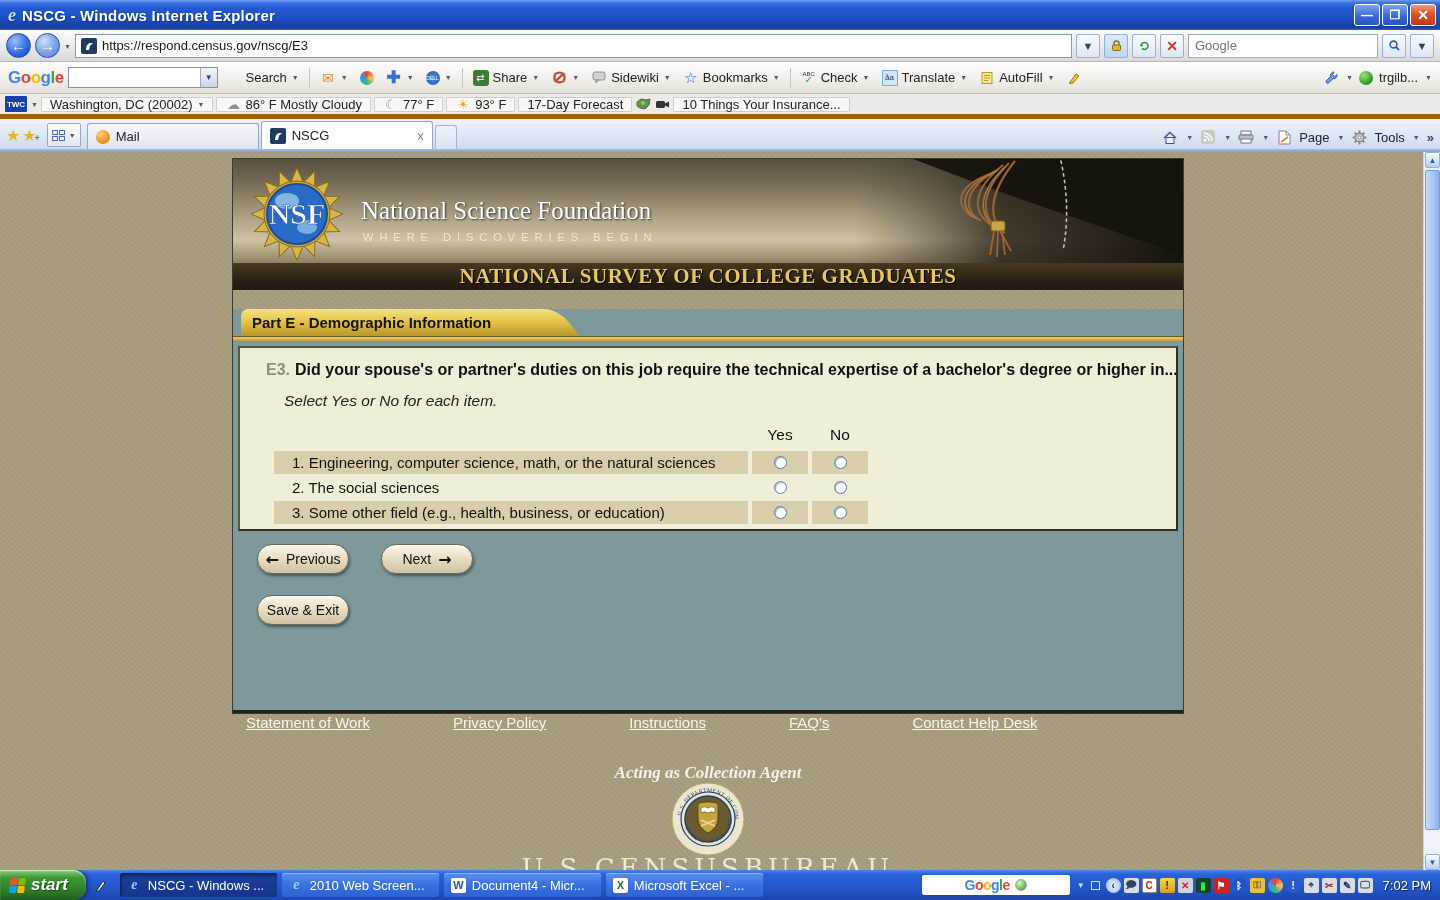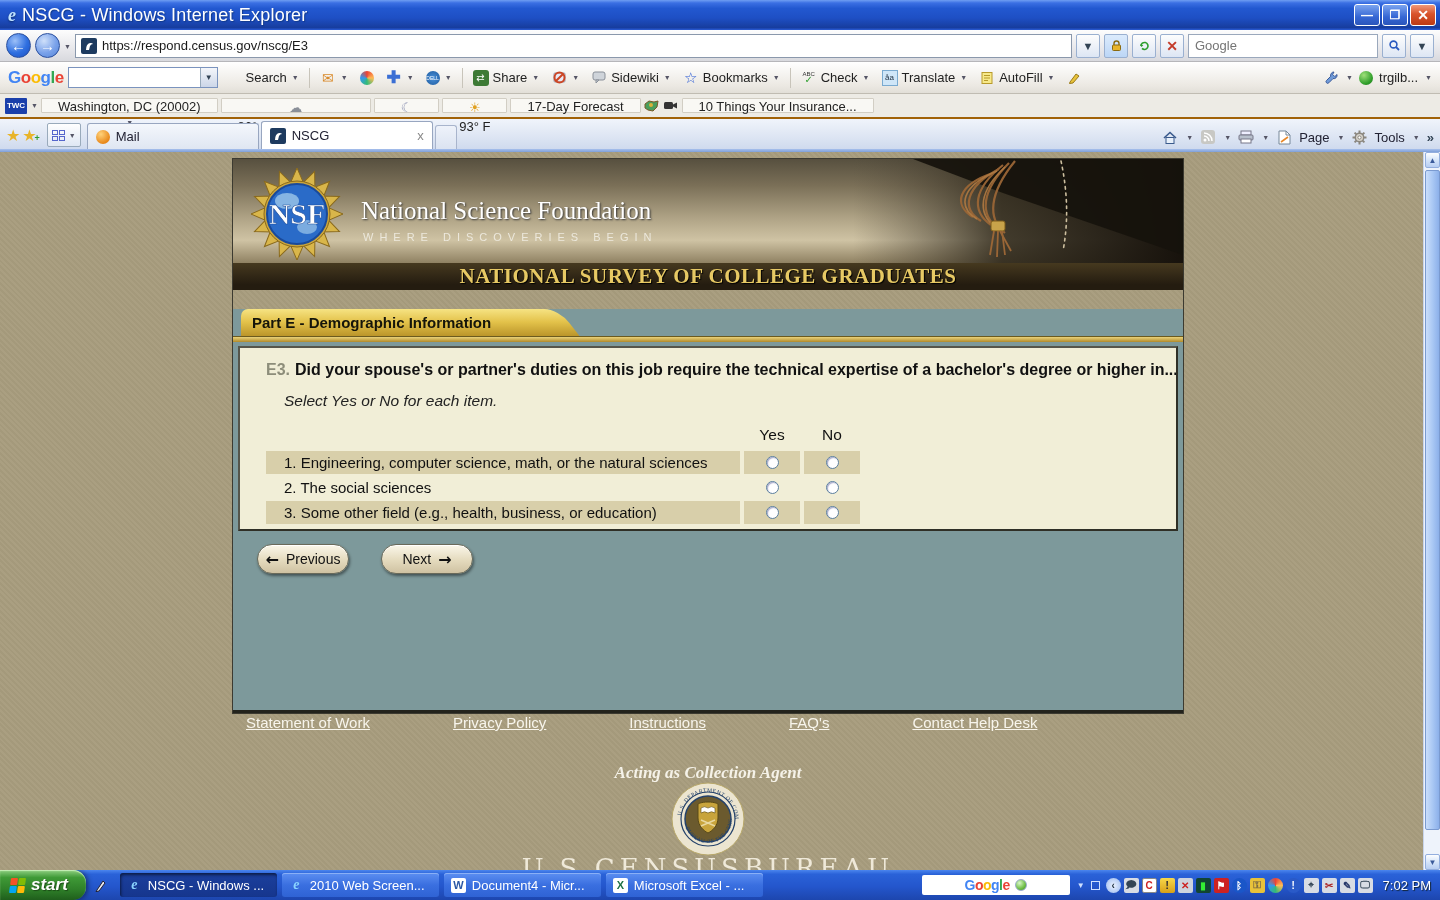--- a/index.html
+++ b/index.html
@@ -3,21 +3,21 @@
 <meta charset="utf-8">
 <style>
   * { margin:0; padding:0; box-sizing:border-box; }
   html,body { width:1440px; height:900px; overflow:hidden; background:#000;
     font-family:"Liberation Sans", sans-serif; }
 
   
   .titlebar{height:30px;display:flex;align-items:center;padding:0 4px 0 8px;
     background:linear-gradient(180deg,#6f9ef2 0%,#3a6fe3 10%,#2258d0 28%,#1e4fc4 60%,#173d9e 92%,#2a5cd8 100%);}
   .titlebar .ie-e{font:italic bold 18px "Liberation Serif",serif;color:#bfe2ff;margin-right:6px;text-shadow:0 1px 2px #0a2a6a;}
-  .title-text{color:#fff;font-size:18px;font-weight:normal;text-shadow:1px 1px 1px #123a8a;letter-spacing:.2px;}
+  .title-text{color:#fff;font-size:15px;font-weight:bold;text-shadow:1px 1px 1px #123a8a;letter-spacing:.2px;}
   .winbtns{margin-left:auto;display:flex;gap:2px;}
   .winbtn{width:26px;height:22px;border-radius:3px;border:1px solid #fff;
     background:linear-gradient(180deg,#7ba4ef,#3566d4 60%,#2a55bb);color:#fff;font-size:12px;
     display:flex;align-items:center;justify-content:center;font-weight:bold;}
   .winbtn.close{background:linear-gradient(180deg,#f0997a,#d9532b 45%,#bc3a14);font-size:14px;}
 
   
   .addrbar{height:32px;display:flex;align-items:center;gap:4px;padding:0 6px;
     background:linear-gradient(180deg,#fdfdfd,#e4e4e8 70%,#d8d9de);border-bottom:1px solid #b6b6ba;}
   .navcirc{width:25px;height:25px;border-radius:50%;display:flex;align-items:center;justify-content:center;
@@ -45,23 +45,23 @@
   .sep{width:1px;height:20px;background:#c8c4ba;margin:0 2px;}
   .micon{width:16px;height:16px;display:inline-flex;align-items:center;justify-content:center;flex-shrink:0;}
   .caret{font-size:8px;color:#555;margin-left:1px;}
   .pinwheel{display:grid;grid-template-columns:7px 7px;grid-template-rows:7px 7px;gap:1px;}
   .pinwheel i{display:block;}
   .orb{width:14px;height:14px;border-radius:50%;}
   .gbar .right{margin-left:auto;display:flex;align-items:center;gap:6px;}
 
   
   .twcbar{height:25px;display:flex;align-items:center;gap:3px;padding:0 5px;font-size:13px;color:#222;
-    background:#edebe5;border-bottom:2px solid #a16207;}
-  .wseg{height:15px;display:flex;align-items:center;gap:4px;padding:0 16px;background:#f9f8f4;
-    border:1px solid #d2cec4;border-radius:1px;flex-direction:column;}
+    background:#edebe5;border-bottom:5px solid #a16207;}
+  .wseg{height:15px;display:flex;align-items:center;gap:4px;padding:0 8px;background:#f9f8f4;
+    border:1px solid #d2cec4;border-radius:1px;}
   .twclogo{width:22px;height:16px;background:#1a3faa;color:#fff;font-size:8px;font-weight:bold;display:flex;align-items:center;justify-content:center;border-radius:1px;}
 
   
   .tabrow{height:30px;display:flex;align-items:flex-end;padding:0 6px;gap:2px;
     background:linear-gradient(180deg,#f0f4fb,#dde5f3 60%,#cfdaee);}
   .tabline{height:3px;background:linear-gradient(180deg,#a8c0ec,#7e9fd8);}
   .star{font-size:16px;line-height:26px;}
   .qtabs{width:34px;height:24px;margin:0 4px 2px 8px;border:1px solid #9ab;border-radius:2px;background:linear-gradient(180deg,#fff,#dfe7f4);
     display:flex;align-items:center;justify-content:center;gap:3px;}
   .grid4{display:grid;grid-template-columns:6px 6px;grid-template-rows:5px 5px;gap:1px;}
@@ -98,21 +98,21 @@
   .parttab::after{content:'';position:absolute;right:-28px;top:0;width:44px;height:100%;
     background:linear-gradient(180deg,#f6e383,#e3c24a 48%,#bb952a);transform:skewX(38deg);border-radius:4px 14px 0 0;z-index:0;}
   .goldstrip{height:6px;background:linear-gradient(180deg,#ead27a,#b08a2a);border-top:1px solid #6b5a1e;}
   .qbox{margin:4px 5px 0 5px;height:185px;background:#f1eed7;border:2px solid #55554a;
     border-right-color:#2f2f26;border-bottom-color:#2f2f26;padding-top:13px;}
   .qline{padding:0 16px 0 26px;font-size:16px;color:#111;line-height:1.15;white-space:nowrap;overflow:hidden;}
   .qnum{color:#8d8d7a;font-weight:bold;margin-right:5px;}
   .qtext{font-weight:bold;}
   .instr{margin:13px 0 0 44px;font-style:italic;font-size:15.5px;color:#222;}
   .qgrid{margin:14px 0 0 26px;font-size:15px;color:#111;}
-  .grow{display:flex;align-items:center;height:23px;margin-bottom:2px;}
+  .grow{display:flex;align-items:center;height:23px;margin-bottom:2px;margin-left:8px;}
   .grow .lbl{width:474px;padding-left:18px;display:flex;align-items:center;height:100%;}
   .grow .cell{width:56px;height:100%;margin-left:4px;display:flex;align-items:center;justify-content:center;}
   .grow.hdr{height:22px;margin-bottom:5px;font-size:15.5px;}
   .grow.hdr .lbl,.grow.hdr .cell{background:none;}
   .grow.striped .lbl,.grow.striped .cell{background:#d8cfaa;}
   .radio{width:13px;height:13px;border-radius:50%;background:#fff;border:1px solid #5b7f9e;box-shadow:inset 1px 1px 1px #aac;}
   .btnrow{margin:13px 0 0 24px;display:flex;gap:32px;}
   .btn{height:30px;width:92px;border-radius:15px;display:flex;align-items:center;justify-content:center;gap:7px;
     background:linear-gradient(180deg,#fbf7ea,#e4dabd 55%,#cfc2a2);border:1px solid #6a6a5a;
     box-shadow:1px 2px 3px rgba(0,0,0,.45), inset 0 1px 0 #fff;font-size:14px;color:#111;cursor:default;}
@@ -573,20 +573,25 @@
       <div class="btnrow">
         <div class="btn">
           <span class="arr">←</span>
           <span>Previous</span>
         </div>
         <div class="btn">
           <span>Next</span>
           <span class="arr">→</span>
         </div>
       </div>
+      <div class="saverow">
+        <div class="btn">
+          <span>Save &amp; Exit</span>
+        </div>
+      </div>
     </div>
   </div>
 
   <div class="flinks">
     <a href="#">Statement of Work</a>
     <a href="#">Privacy Policy</a>
     <a href="#">Instructions</a>
     <a href="#">FAQ's</a>
     <a href="#">Contact Help Desk</a>
   </div>

